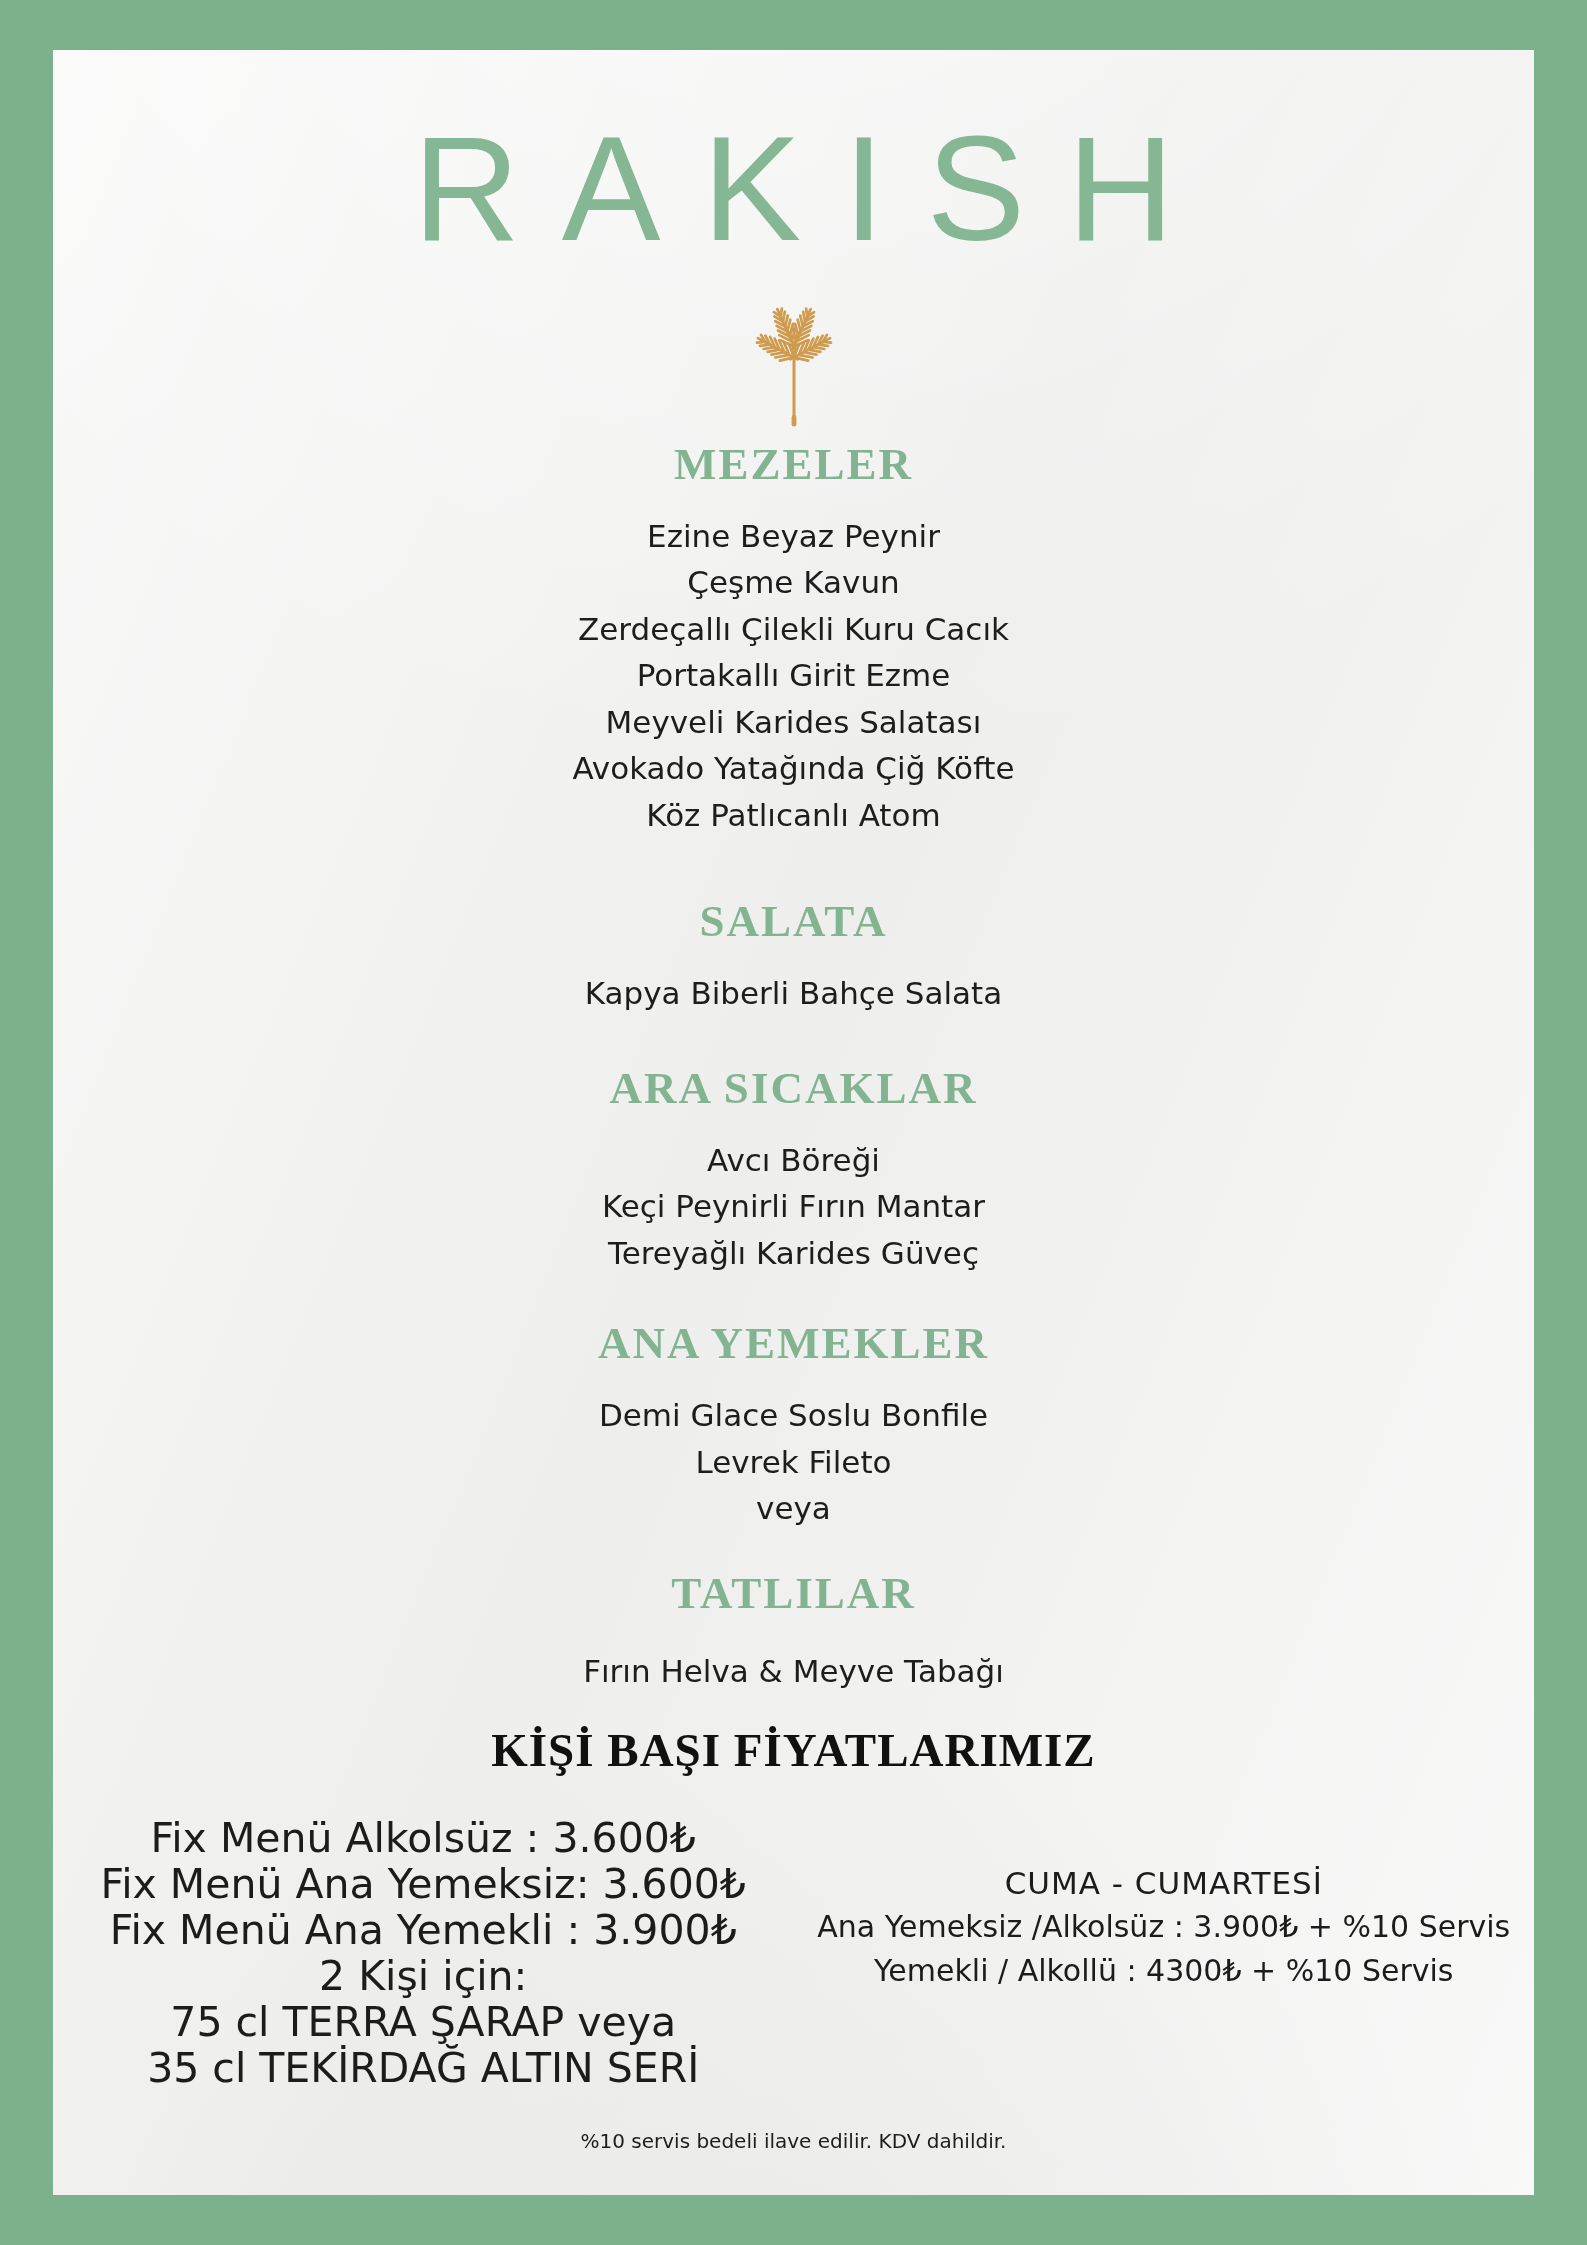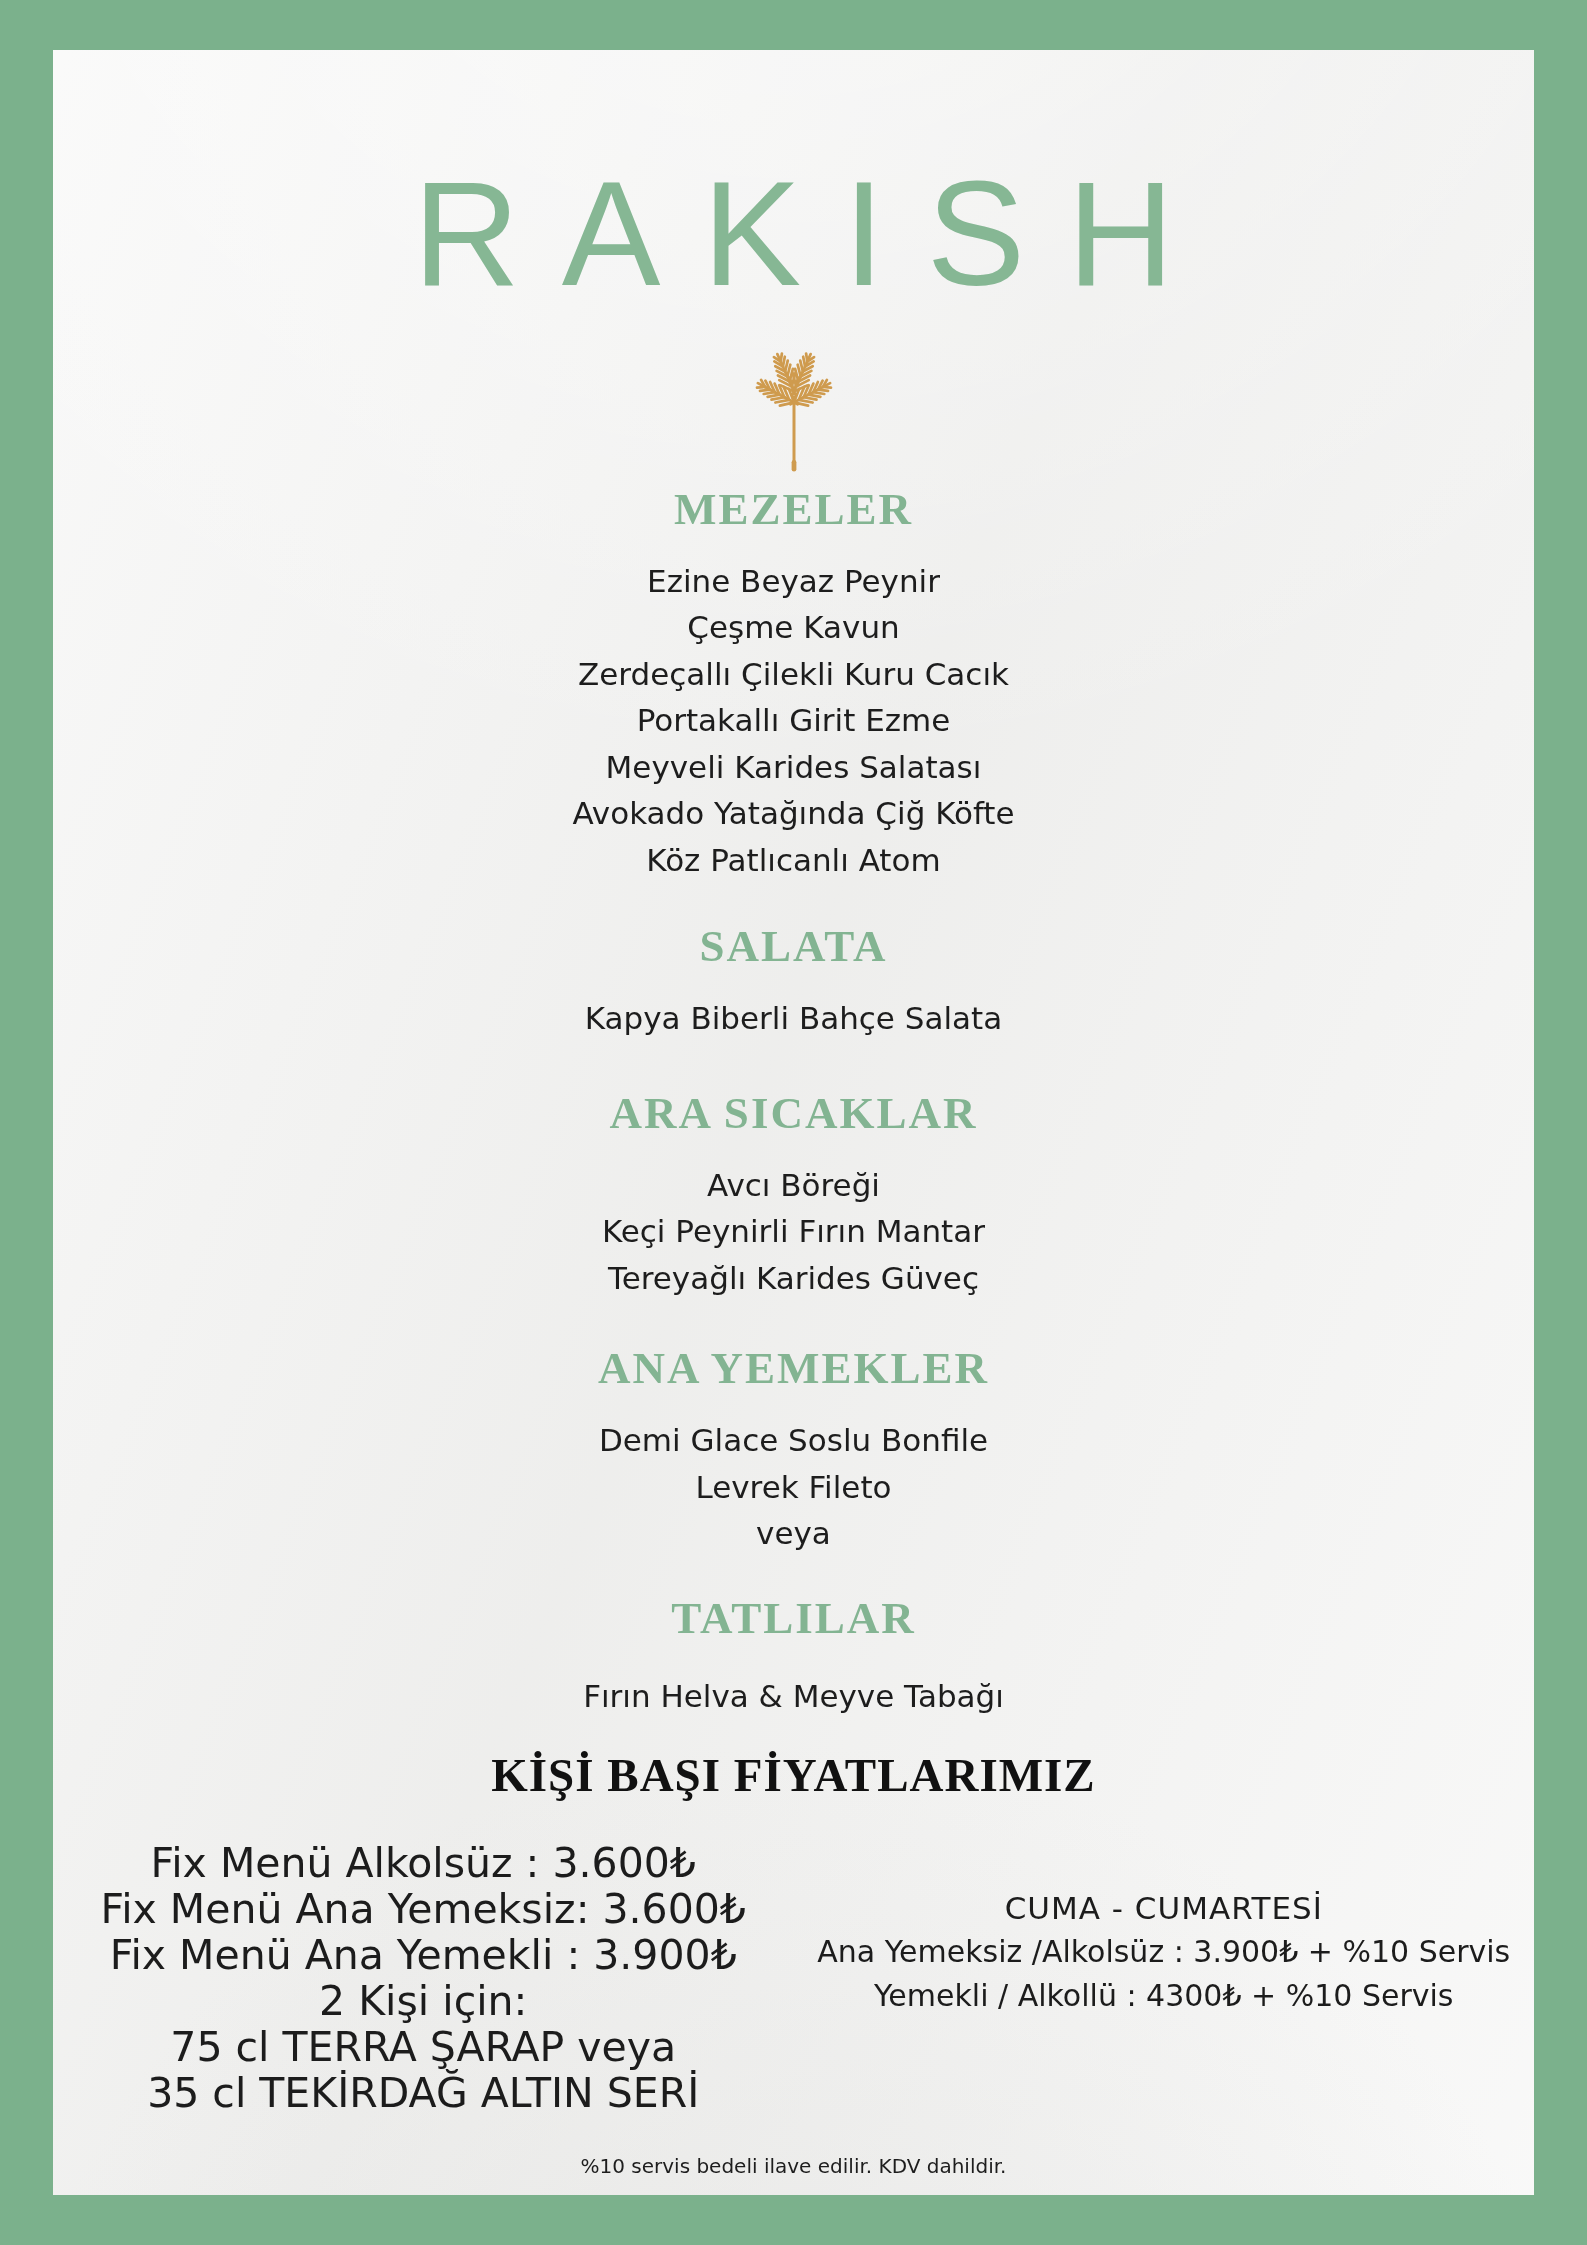--- a/index.html
+++ b/index.html
@@ -18,40 +18,40 @@
     background:
       radial-gradient(ellipse 130% 80% at 50% -15%, rgba(255,255,255,0.6), rgba(255,255,255,0) 62%),
       radial-gradient(ellipse 90% 60% at 50% 115%, rgba(222,222,220,0.5), rgba(255,255,255,0) 60%),
       linear-gradient(112deg, rgba(255,255,255,0.55) 0%, rgba(233,233,231,0.45) 48%, rgba(255,255,255,0.5) 100%),
       #f2f2f1;
     display:flex; flex-direction:column; align-items:center;
     text-align:center;
   }
 
   .brand-title {
-    margin-top:103px;
+    margin-top:58px;
     font-family:"Liberation Sans","DejaVu Sans",sans-serif;
     font-size:148px; line-height:1.1;
     font-weight:500;
     letter-spacing:42px; padding-left:42px; 
     color:#86b794;
     text-align:right;
   }
 
   .ornament { margin-top:10px; }
 
   .section-heading {
     font-family:"Liberation Serif","DejaVu Serif",serif;
     font-weight:bold;
     font-size:45px; line-height:1.2;
     letter-spacing:2px;
     color:#83b492;
   }
   .h-mezeler      { margin-top:6px;  }
-  .h-salata       { margin-top:36px; }
+  .h-salata       { margin-top:56px; }
   .h-ara-sicaklar { margin-top:44px; }
   .h-ana-yemekler { margin-top:40px; }
   .h-tatlilar     { margin-top:34px; }
 
   .item-list { margin-top:22px; }
   .menu-item {
     font-size:31px;
     line-height:46.5px;
     color:#1d1d1d;
   }

